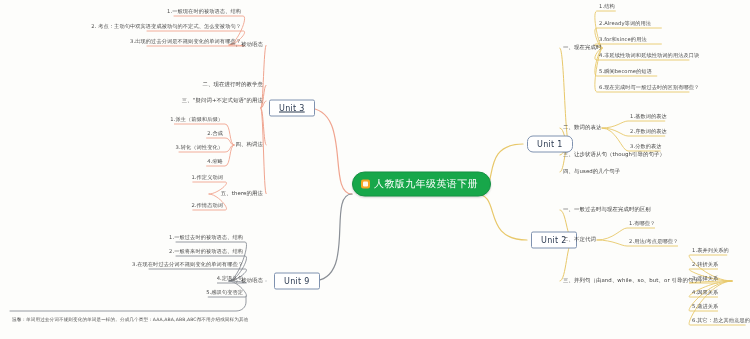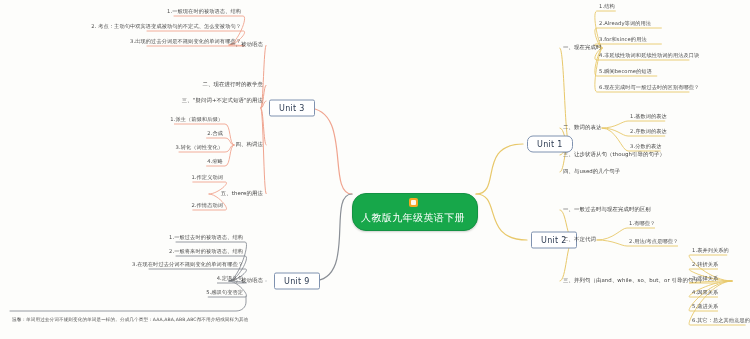--- a/index.html
+++ b/index.html
@@ -100,21 +100,21 @@
       <path d="M209,194 C217.8,194 231,210 225,210 L192.8,210" fill="none" stroke="#f0a48f" stroke-width="0.9" stroke-linecap="round"></path>
       <path d="M352,194 C326,194 358,281 312,281" fill="none" stroke="#8a8f96" stroke-width="1.2" stroke-linecap="round"></path>
       <path d="M266,281 C266,281 266,281 266,281" fill="none" stroke="#8a8f96" stroke-width="1" stroke-linecap="round"></path>
       <path d="M229,281 C237.8,281 251,242 245,242 L176,242" fill="none" stroke="#8a8f96" stroke-width="0.9" stroke-linecap="round"></path>
       <path d="M229,281 C237.8,281 251,256 245,256 L176,256" fill="none" stroke="#8a8f96" stroke-width="0.9" stroke-linecap="round"></path>
       <path d="M229,281 C237.8,281 251,269 245,269 L149,269" fill="none" stroke="#8a8f96" stroke-width="0.9" stroke-linecap="round"></path>
       <path d="M229,281 C237.8,281 251,283 245,283 L217.4,283" fill="none" stroke="#8a8f96" stroke-width="0.9" stroke-linecap="round"></path>
       <path d="M229,281 C237.8,281 251,297 245,297 L208.2,297" fill="none" stroke="#8a8f96" stroke-width="0.9" stroke-linecap="round"></path>
       <path d="M10,311 L236,311 C242,311 246,307 246,302 L246,296" fill="none" stroke="#8a8f96" stroke-width="0.9" stroke-linecap="round"></path>
     </svg>
-<div class="node root" style="left: 352px; top: 212px; flex-direction: column;">
+<div class="node root" style="left: 352px; top: 184px;">
       <span class="root-ico"></span>
       <span>人教版九年级英语下册</span>
     </div>
     <div class="node unit" style="top: 144px; left: 527px; border-radius: 6px;"><span>Unit 1</span></div>
     <div class="node lbl lv1" style="left: 563px; top: 48px;">一、现在完成时</div>
     <div class="node lbl " style="left: 599px; top: 7px;">1.结构</div>
     <div class="node lbl " style="left: 599px; top: 24px;">2.Already等词的用法</div>
     <div class="node lbl " style="left: 599px; top: 40px;">3.for和since的用法</div>
     <div class="node lbl " style="left: 599px; top: 56px;">4.非延续性动词和延续性动词的用法及口诀</div>
     <div class="node lbl " style="left: 599px; top: 72px;">5.瞬间become的短语</div>
@@ -130,21 +130,21 @@
     <div class="node lbl lv1" style="left: 563px; top: 240px;">二、不定代词</div>
     <div class="node lbl " style="left: 629px; top: 224px;">1.有哪些？</div>
     <div class="node lbl " style="left: 629px; top: 242px;">2.用法/考点是哪些？</div>
     <div class="node lbl lv1" style="left: 563px; top: 281px;">三、并列句（由and、while、so、but、or 引导的句子）</div>
     <div class="node lbl " style="left: 692px; top: 251px;">1.表并列关系的</div>
     <div class="node lbl " style="left: 692px; top: 265px;">2.转折关系</div>
     <div class="node lbl " style="left: 692px; top: 279px;">3.选择关系</div>
     <div class="node lbl " style="left: 692px; top: 293px;">4.因果关系</div>
     <div class="node lbl " style="left: 692px; top: 307px;">5.递进关系</div>
     <div class="node lbl " style="left: 692px; top: 321px;">6.其它：总之其他意思的</div>
-    <div class="node unit" style="top: 108px; left: 269px;"><span>Unit 3</span></div>
+    <div class="node unit" style="top: 108px; left: 269px; text-decoration: underline;"><span>Unit 3</span></div>
     <div class="node lbl lv1 r" style="left: 263px; top: 45px;">一、被动语态</div>
     <div class="node lbl r" style="left: 241px; top: 12px;">1.一般现在时的被动语态、结构</div>
     <div class="node lbl r" style="left: 241px; top: 27px;">2. 考点：主动句中双宾语变成被动句的不定式、怎么变被动句？</div>
     <div class="node lbl r" style="left: 241px; top: 42px;">3.出现的过去分词是不规则变化的单词有哪些？</div>
     <div class="node lbl lv1 r" style="left: 263px; top: 85px;">二、现在进行时的教学意</div>
     <div class="node lbl lv1 r" style="left: 263px; top: 101px;">三、"疑问词+不定式短语"的用法</div>
     <div class="node lbl lv1 r" style="left: 263px; top: 145px;">四、构词法</div>
     <div class="node lbl r" style="left: 223px; top: 120px;">1.派生（前缀和后缀）</div>
     <div class="node lbl r" style="left: 223px; top: 134px;">2.合成</div>
     <div class="node lbl r" style="left: 223px; top: 148px;">3.转化（词性变化）</div>

